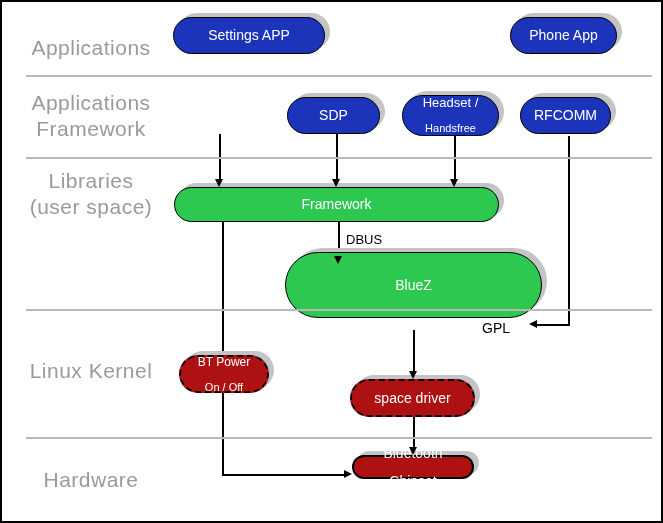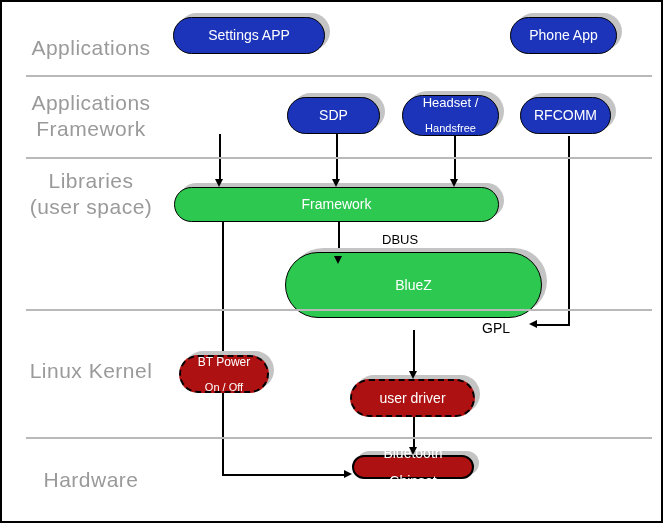--- a/index.html
+++ b/index.html
@@ -36,21 +36,21 @@
   .pill .l1{line-height:15px;}
   
   .vline{position:absolute;width:1.5px;background:var(--line);z-index:2;}
   .hline{position:absolute;height:1.5px;background:var(--line);z-index:2;}
   
   .ah{position:absolute;width:0;height:0;z-index:4;}
   .ah-down{border-left:4.5px solid transparent;border-right:4.5px solid transparent;border-top:8px solid var(--line);}
   .ah-left{border-top:4.5px solid transparent;border-bottom:4.5px solid transparent;border-right:8px solid var(--line);}
   .ah-right{border-top:4.5px solid transparent;border-bottom:4.5px solid transparent;border-left:8px solid var(--line);}
   
-  .edge-label{position:absolute;color:#000;font-size:13px;z-index:4;margin-left:36px;}
+  .edge-label{position:absolute;color:#000;font-size:13px;z-index:4;}
   .badge{position:absolute;color:#000;font-size:14px;z-index:5;margin-top:48px;}
 </style>
 </head>
 <body>
 
 <div id="canvas">
 
   <div class="divider" style="top:73px"></div>
   <div class="divider" style="top:155px"></div>
   <div class="divider" style="top:307px"></div>
@@ -120,21 +120,21 @@
   </div>
   <div class="pill green" style="left:283px;top:250px;width:257px;height:66px;border-radius:33px">
     <span class="l1">BlueZ</span>
   </div>
 
   <div class="pill red" style="left:177px;top:353px;width:90px;height:38px">
     <span class="l1" style="font-size:12px;line-height:14px">BT Power</span>
     <span class="l2">On / Off</span>
   </div>
   <div class="pill red" style="left:348px;top:377px;width:125px;height:38px;font-size:14px">
-    <span class="l1">user driver</span>
+    <span class="l1">space driver</span>
   </div>
 
   <div class="pill red-solid" style="left:350px;top:453px;width:122px;height:24px;font-size:14px">
     <span class="l1" style="line-height:16px">Bluetooth</span>
     <span class="l2" style="font-size:14px;line-height:16px">Chipset</span>
   </div>
 
 </div>
 
 </body></html>

